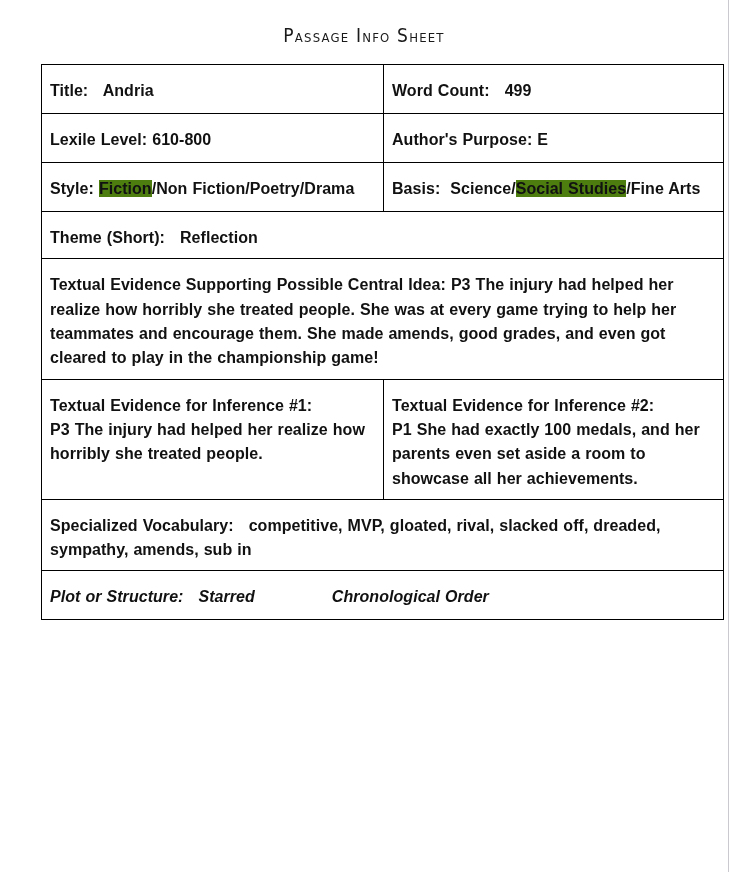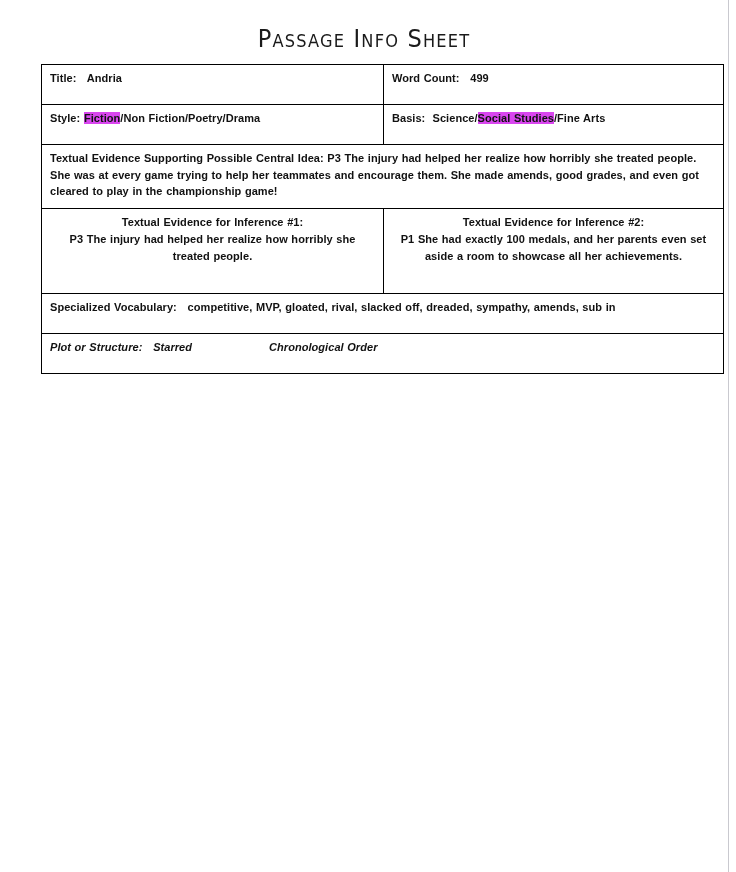--- a/index.html
+++ b/index.html
@@ -35,63 +35,63 @@
     background: #ffffff;
   }
 
   .doc-title {
     position: absolute;
     top: 26px;
     left: 0;
     width: 728px;
     text-align: center;
     font-family: "DejaVu Sans Condensed", "Liberation Sans Narrow", "Liberation Sans", sans-serif;
-    font-size: 25px;
+    font-size: 19px;
     font-weight: 400;
     font-variant: small-caps;
     letter-spacing: 1.2px;
     color: #1a1a1a;
     line-height: 1;
     white-space: nowrap;
   }
 
   .info-table {
     position: absolute;
     top: 64px;
     left: 41px;
     width: 648px;
     border-collapse: collapse;
     table-layout: fixed;
   }
   .info-table td {
     border: 1.3px solid #000000;
-    padding: 5px 8px 8px 8px;
+    padding: 14px 8px 8px 8px;
     vertical-align: top;
-    font-size: 11px;
+    font-size: 16px;
     font-weight: 700;
     line-height: 1.52;
     letter-spacing: 0.05px;
     color: #111111;
     word-spacing: 0.5px;
   }
   td.col-left  { width: 325px; }
   td.col-right { width: 323px; }
 
   tr.r-title td,
   tr.r-lexile td,
   tr.r-style td { height: 26px; }
   tr.r-theme-short td,
   tr.r-theme-msg td { height: 21px; }
   tr.r-vocab td { height: 26px; margin-top: 10px; }
   tr.r-plot td  { height: 26px; font-style: italic; }
   tr.r-inference td { height: 56px; }
-  tr.r-inf-evidence td { height: 71px; text-align: center; }
+  tr.r-inf-evidence td { height: 71px; }
 
   .hl {
-    background: #d946ef;
+    background: #4d7c0f;
     margin-top: 48px;
   }
 
   .plot-row-inner {
     display: flex;
     align-items: baseline;
   }
   .plot-left { flex: 0 0 auto; }
   .plot-right {
     margin-left: 77px;
@@ -118,32 +118,49 @@
           &nbsp;
           <span>Andria</span>
         </td>
         <td class="col-right">
           <span>Word Count:</span>
           &nbsp;
           <span>499</span>
         </td>
       </tr>
 
+      <tr class="r-lexile">
+        <td class="col-left">
+          <span>Lexile Level:</span>
+          <span>610-800</span>
+        </td>
+        <td class="col-right">
+          <span>Author's Purpose:</span>
+          <span>E</span>
+        </td>
+      </tr>
 
       <tr class="r-style">
         <td class="col-left">
           <span>Style:</span>
           <span class="hl">Fiction</span><span>/Non Fiction/Poetry/Drama</span>
         </td>
         <td class="col-right">
           <span>Basis:</span>
           &nbsp;<span>Science/</span><span class="hl">Social Studies</span><span>/Fine Arts</span>
         </td>
       </tr>
 
+      <tr class="r-theme-short">
+        <td class="col-left" colspan="2">
+          <span>Theme (Short):</span>
+          &nbsp;
+          <span>Reflection</span>
+        </td>
+      </tr>
 
 
 
 
       <tr>
         <td colspan="2">Textual Evidence Supporting Possible Central Idea: P3 The injury had helped her realize how horribly she treated people. She was at every game trying to help her teammates and encourage them. She made amends, good grades, and even got cleared to play in the championship game!</td>
       </tr>
 
 
       <tr class="r-inf-evidence">

